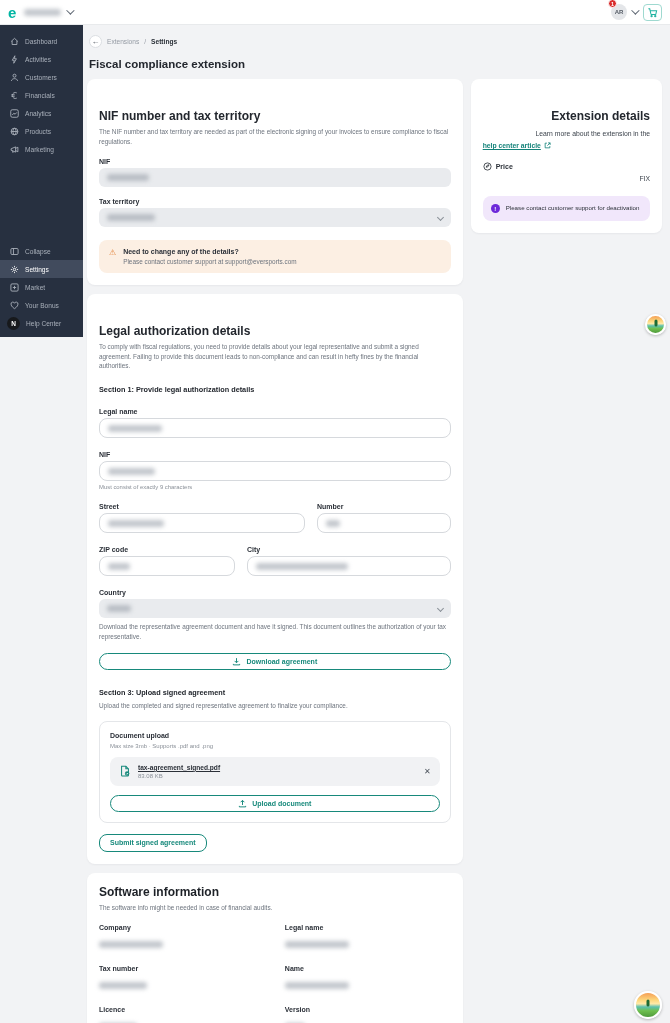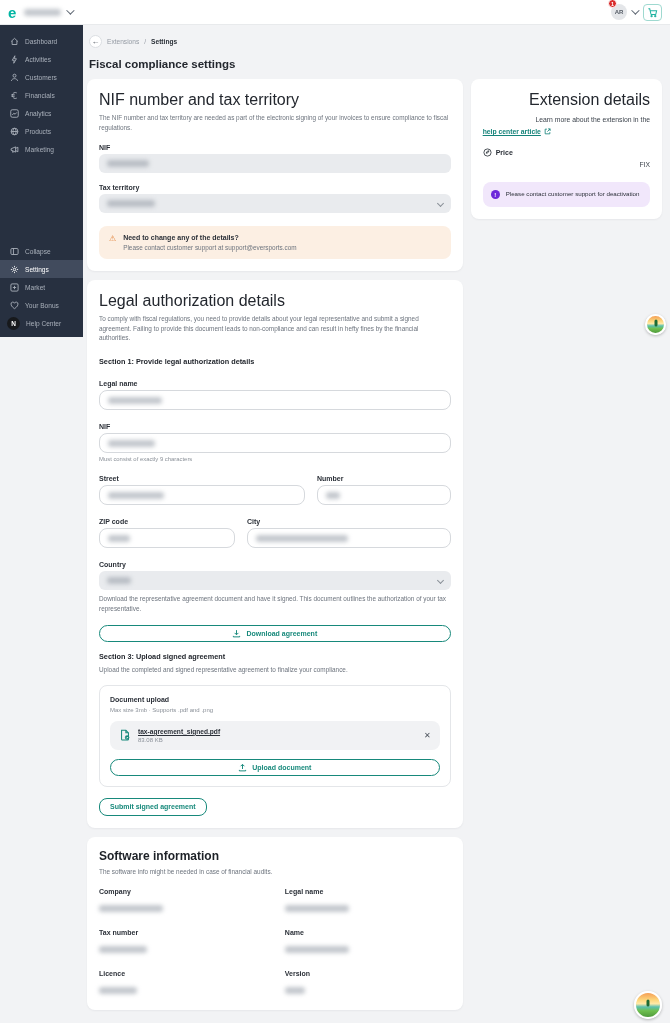--- a/index.html
+++ b/index.html
@@ -46,21 +46,21 @@
   .crumb-muted { font-size:6.6px; color:#949aa3; cursor:pointer; }
   .crumb-sep { font-size:6.6px; color:#949aa3; }
   .crumb-cur { font-size:6.6px; color:#2b3038; font-weight:700; }
   .page-title { font-size:11.5px; font-weight:700; color:#23272e; margin:10px 0 9px 2px; }
 
   .cols { display:flex; gap:8px; align-items:flex-start; }
   .col-left { width:377px; display:flex; flex-direction:column; gap:9px; }
   .col-right { width:192px;text-align:right; }
 
   .card { background:#fff; border-radius:8px; box-shadow:0 1px 2px rgba(16,24,40,.05); padding:12px; }
-  .card-title { font-size:16px; font-weight:400; color:#23272e; }
+  .card-title { font-size:12px; font-weight:700; color:#23272e;margin-top:18px; }
   .card-desc { font-size:6.4px; color:#6d747e; line-height:1.5; margin-top:4px; }
   .f-label { font-size:7px; font-weight:700; color:#2b3038; margin-bottom:3px; }
   .inp-disabled { height:19px; background:#e9ebee; border-radius:6px; display:flex; align-items:center; padding:0 8px; }
   .inp-edit { height:20px; background:#fff; border:1px solid #d6d9dd; border-radius:8px;
               display:flex; align-items:center; padding:0 8px; }
   .sel-chev { margin-left:auto; width:5px; height:5px; border-right:1.2px solid #8a9098;
               border-bottom:1.2px solid #8a9098; transform:rotate(45deg); }
   .hint { font-size:5.9px; color:#8a9098; margin-top:3px; }
 
   .warn-box { background:#fcefe3; border-radius:8px; padding:8px 10px; display:flex; gap:7px; margin-top:13px; }
@@ -241,21 +241,21 @@
     </div>
   </div>
 
   <div class="main">
     <div class="crumbs">
       <span class="back-btn">←</span>
       <span class="crumb-muted">Extensions</span>
       <span class="crumb-sep">/</span>
       <span class="crumb-cur">Settings</span>
     </div>
-    <div class="page-title">Fiscal compliance settings</div>
+    <div class="page-title">Fiscal compliance extension</div>
 
     <div class="cols">
 
       <div class="col-left">
 
         <div class="card">
           <div class="card-title">NIF number and tax territory</div>
           <div class="card-desc">The NIF number and tax territory are needed as part of the electronic signing of your invoices to ensure compliance to fiscal regulations.</div>
 
           <div style="margin-top:12px;">
@@ -342,21 +342,21 @@
           </div>
 
           <div class="card-desc">Download the representative agreement document and have it signed. This document outlines the authorization of your tax representative.</div>
           <button class="pill-btn" style="margin-top:12px;">
             <svg width="9" height="9" viewBox="0 0 12 12" fill="none" stroke="#17897b" stroke-width="1.3">
               <path d="M6 1.5v6M3.5 5.2 6 7.7l2.5-2.5M1.8 9.2v1.3h8.4V9.2"></path>
             </svg>
             <span>Download agreement</span>
           </button>
 
-          <div class="section-h" style="margin-top:10px;">Section 3: Upload signed agreement</div>
+          <div class="section-h" style="margin-top:18px;">Section 3: Upload signed agreement</div>
           <div class="card-desc">Upload the completed and signed representative agreement to finalize your compliance.</div>
 
           <div class="upload-card">
             <div class="uc-title">Document upload</div>
             <div class="uc-sub">Max size 3mb · Supports .pdf and .png</div>
             <div class="file-row">
               <svg width="12" height="12" viewBox="0 0 14 14" fill="none" stroke="#17897b" stroke-width="1.2">
                 <path d="M3 1.5h5l3 3V12a.8.8 0 0 1-.8.8H3.8A.8.8 0 0 1 3 12V1.5z"></path>
                   <path d="M8 1.5v3h3"></path>
                 <circle cx="9.5" cy="10" r="2.6" fill="#17897b" stroke="none"></circle>

